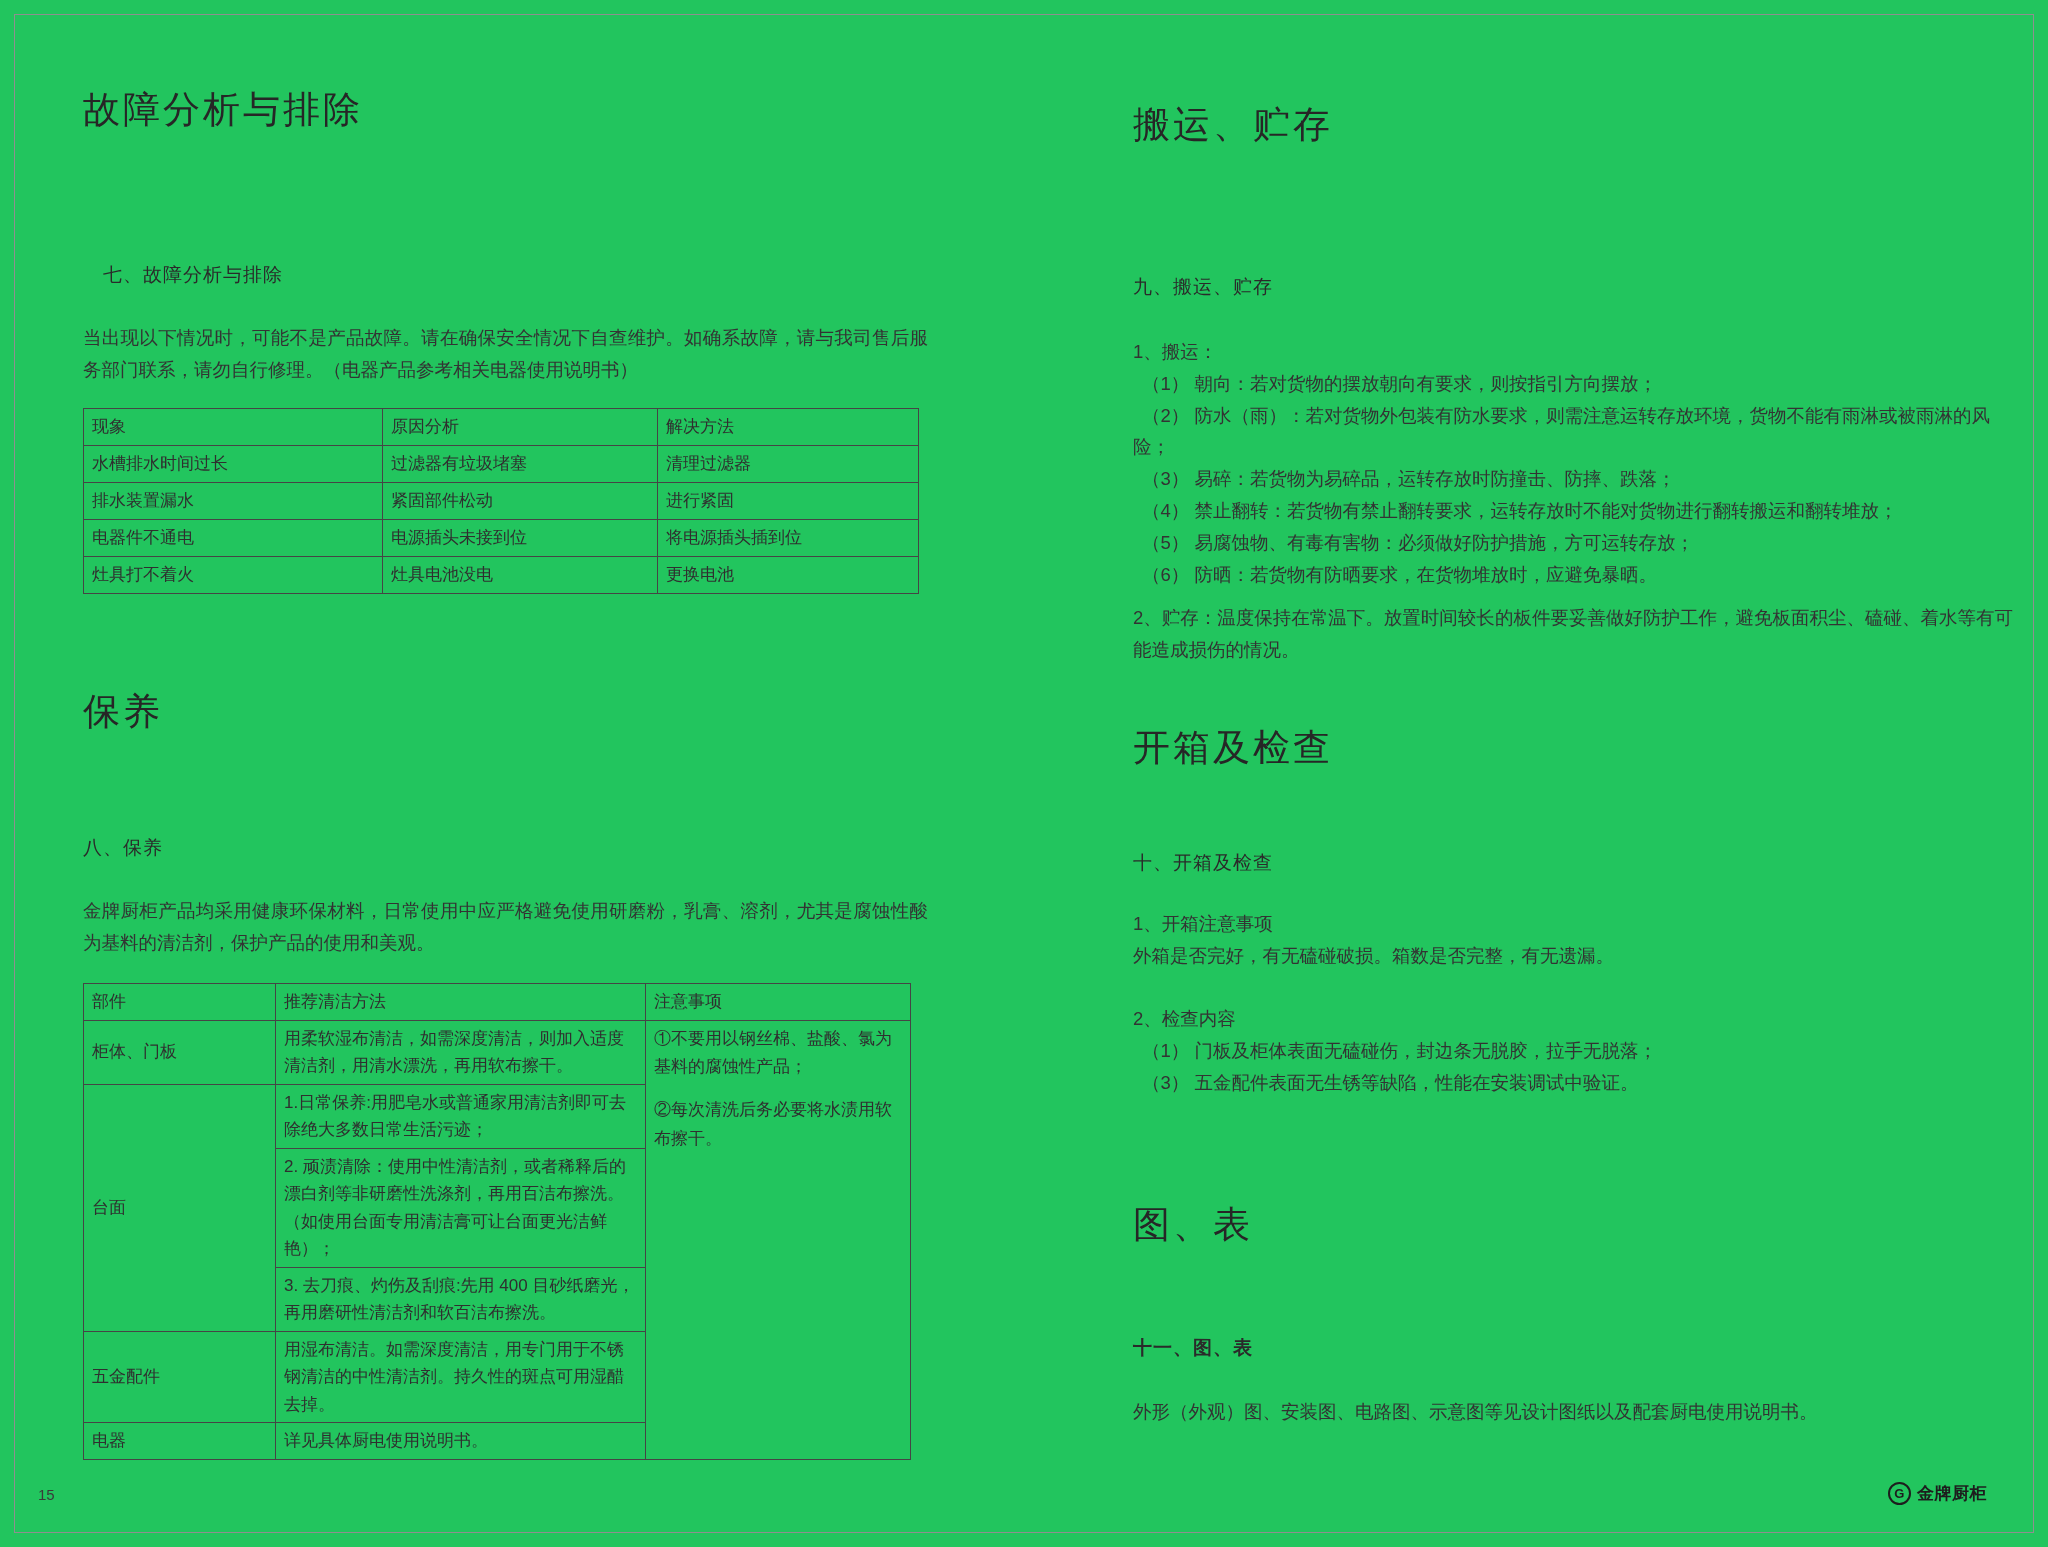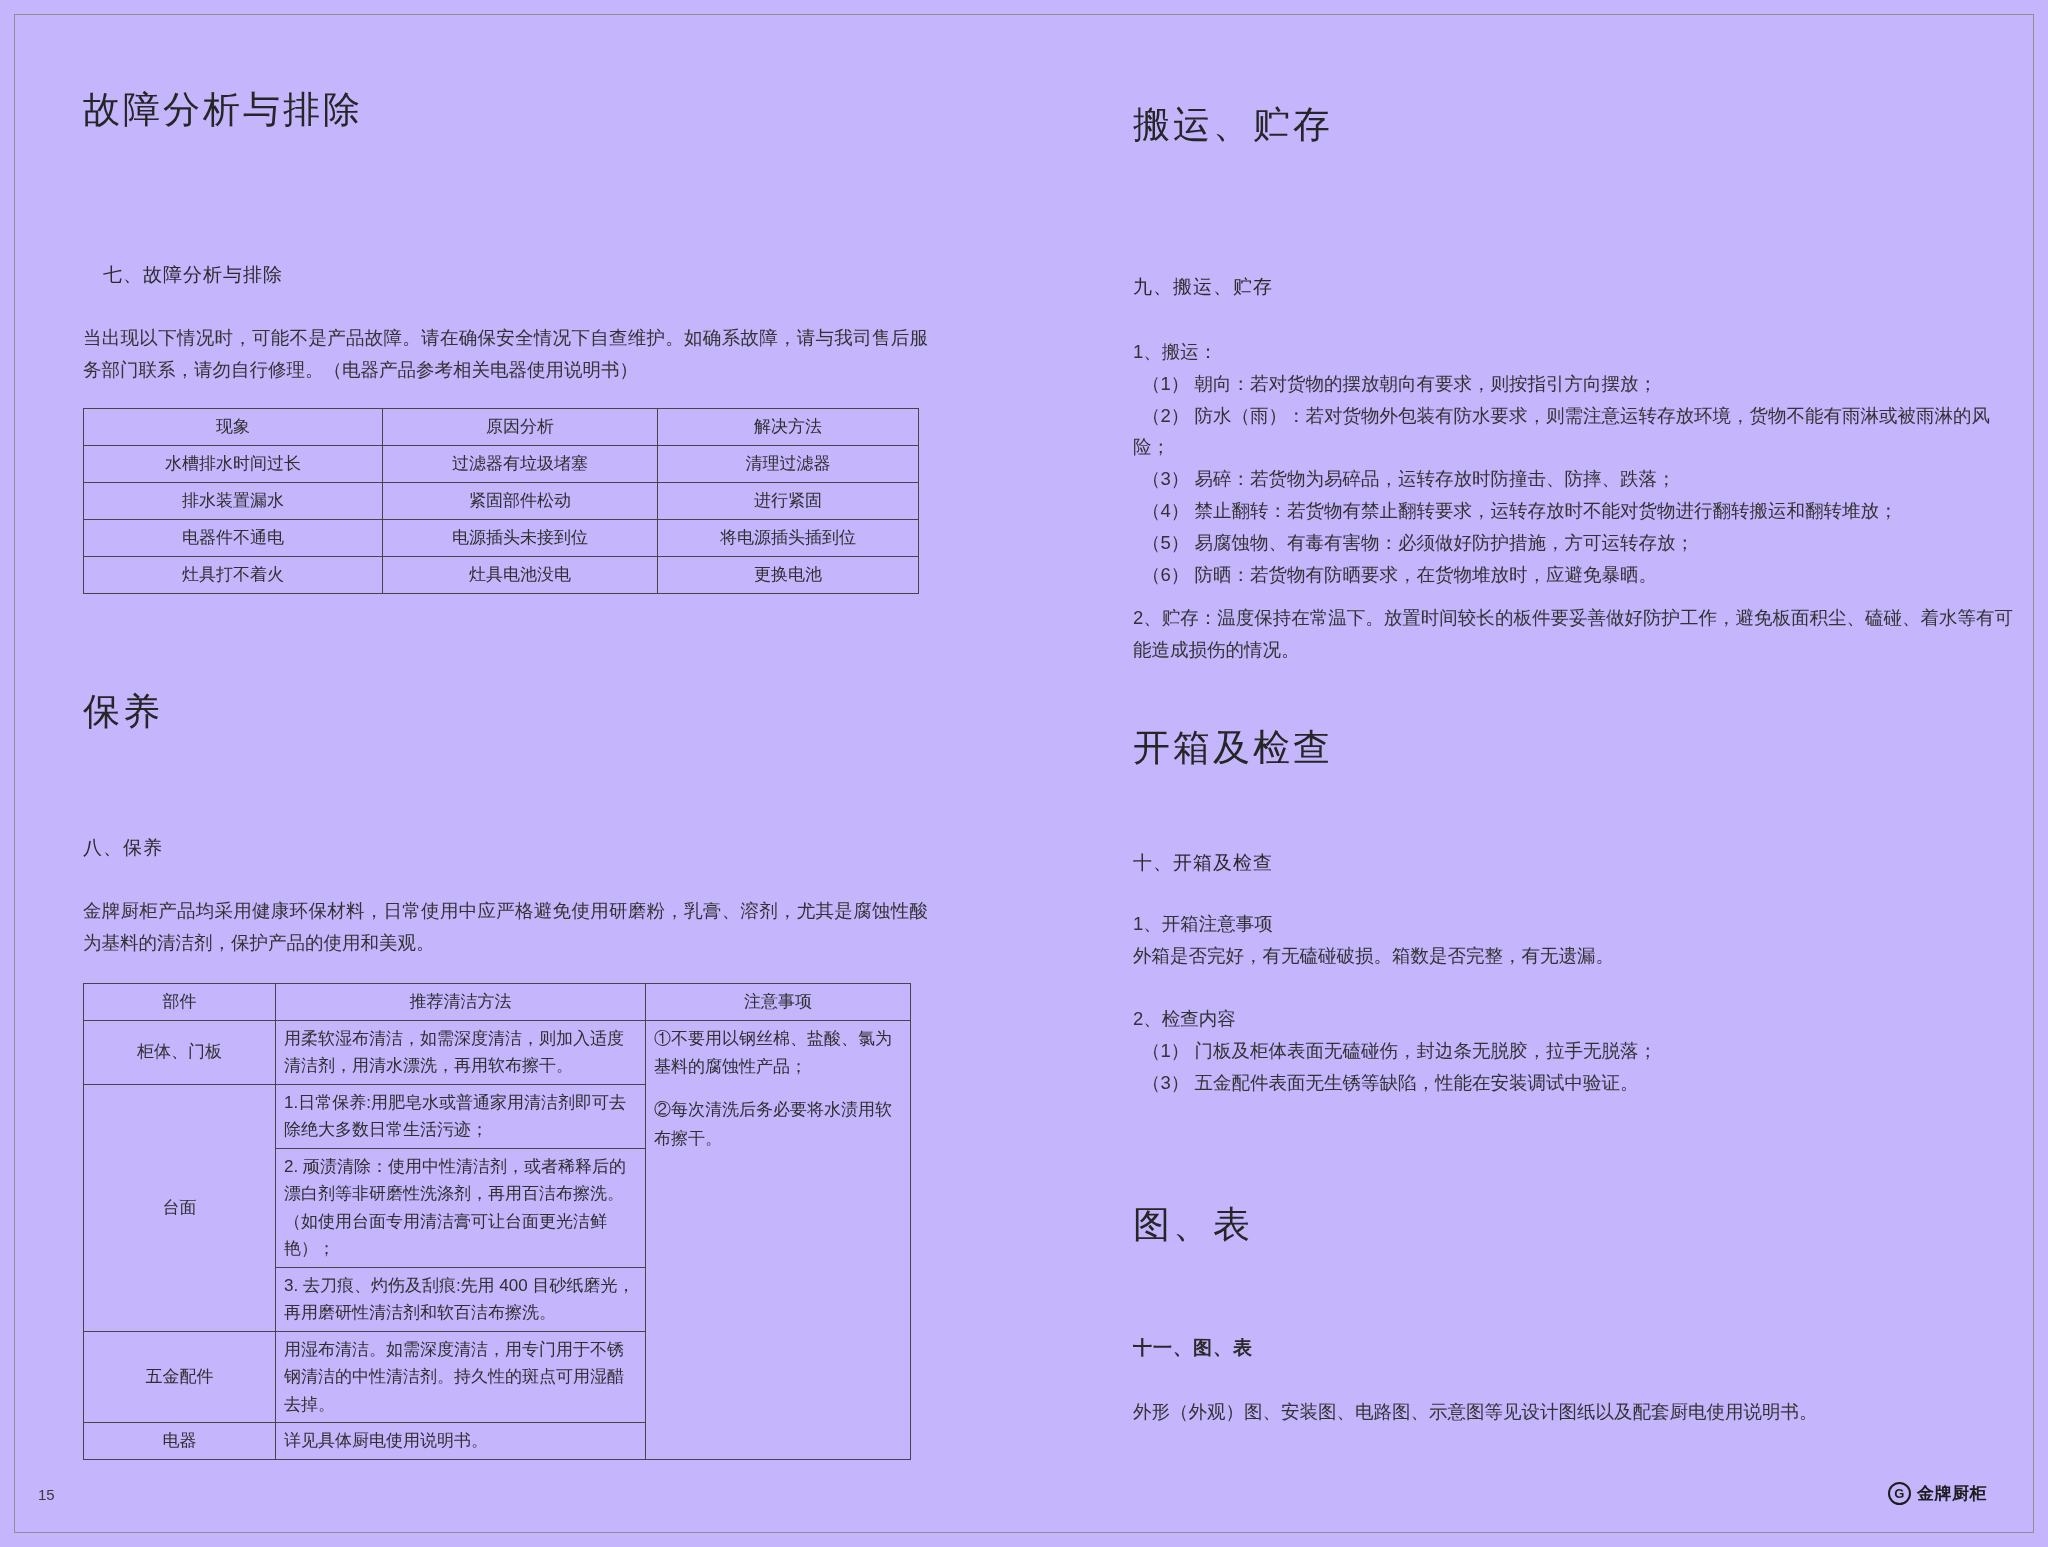--- a/index.html
+++ b/index.html
@@ -1,19 +1,19 @@
 <!DOCTYPE html>
 <html><head>
 <meta charset="utf-8">
 <style>
   html,body{margin:0;padding:0;background:#ffffff;}
   .page{
     position:relative;
     width:2048px;height:1547px;
-    background:#c4b5fd;
+    background:#22c55e;
     font-family:"Liberation Sans", sans-serif;
     color:#2f2f2f;
     overflow:hidden;
   }
   .frame{
     position:absolute;left:14px;top:14px;right:14px;bottom:14px;
     border:1px solid #8f8f8f;
   }
   .abs{position:absolute;}
   .h1{
@@ -47,21 +47,21 @@
   .tbl{
     font-size:17px;
     color:#2f2f2f;
   }
   .tbl td,.tbl th{
     border:1px solid #454545;
     font-weight:400;
     padding:4px 8px;
     line-height:1.62;
   }
-  .tbl .c{text-align:center;}
+  .tbl .c{}
   .tbl1 td{height:28px;}
   .tbl2 td{vertical-align:middle;}
   .tbl2 .method{ text-align:left; }
   .tbl2 .notes{ vertical-align:top; }
   .tbl2 .notes p{ margin:0 0 14px 0; line-height:1.7; }
   .footer-num{ font-size:15px; color:#3a3a3a; }
   .brand{
     display:flex;align-items:center;gap:6px;
     font-size:17px;font-weight:700;color:#1d1d1d;letter-spacing:0.5px;
   }

